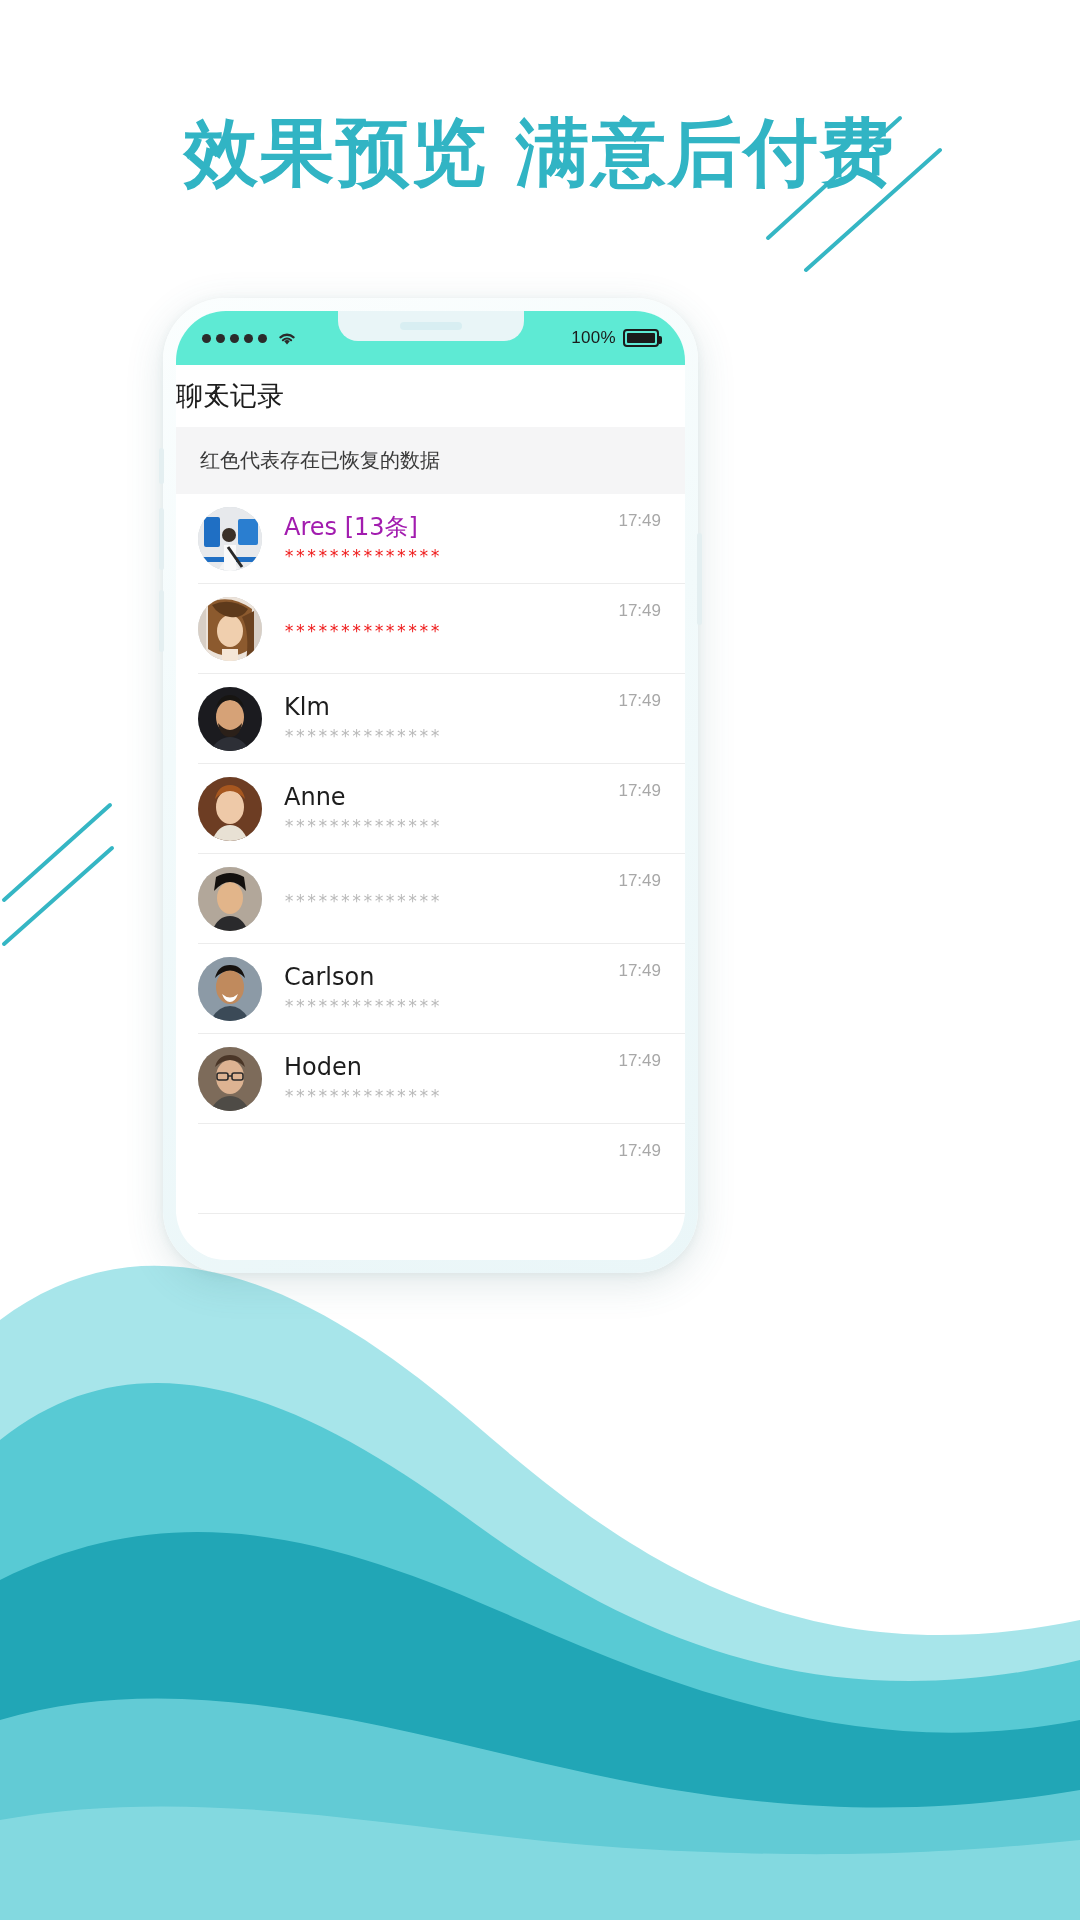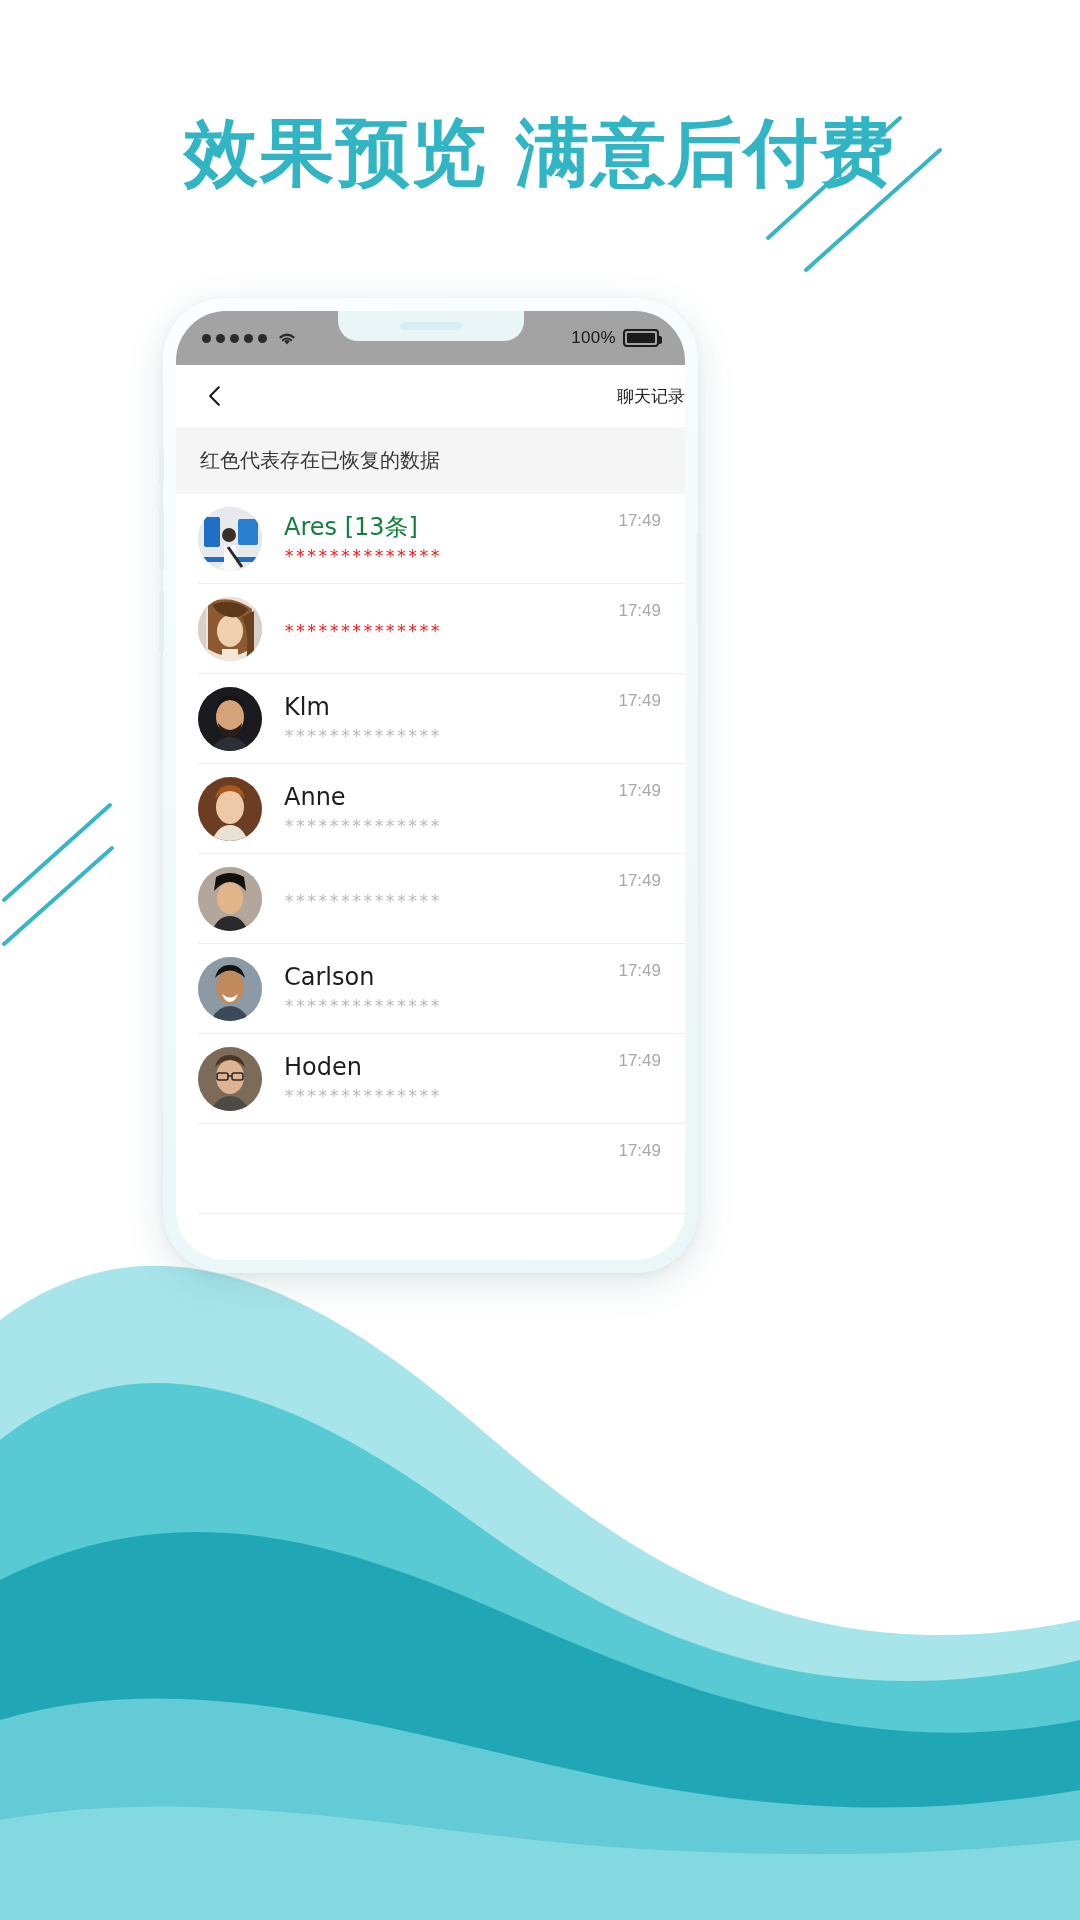--- a/index.html
+++ b/index.html
@@ -46,21 +46,21 @@
     background:#e4eff1;
   }
   .side-btn.b1 { top:150px; height:36px; }
   .side-btn.b2 { top:210px; height:62px; }
   .side-btn.b3 { top:292px; height:62px; }
   .side-btn.r1 { left:auto; right:-4px; top:235px; height:92px; }
 
   
   .statusbar {
     position:relative; height:54px;
-    background:#a3a3a3;
+    background:#5eead4;
     display:flex; align-items:center;
     padding:0 26px;
   }
   .sb-left { display:flex; align-items:center; gap:9px; }
   .dots { display:flex; gap:5px; }
   .dots i { width:9px; height:9px; border-radius:50%; background:#2b2b2b; display:block; }
   .wifi { width:22px; height:16px; display:block; }
   .notch {
     position:absolute; left:50%; top:0; transform:translateX(-50%);
     width:186px; height:30px;
@@ -83,22 +83,22 @@
     width:3px; height:8px; background:#1b1b1b; border-radius:0 2px 2px 0;
   }
 
   
   .navbar {
     position:relative; height:62px; background:#fff;
     display:flex; align-items:center; padding:0 26px;
   }
   .back-chevron { width:26px; height:26px; display:block; cursor:pointer; }
   .nav-title {
-    position:absolute; left:0; right:0; text-align:right;
-    font-size:17px; color:#1d1d1d; font-weight:400;
+    position:absolute; left:0; right:0; text-align:left;
+    font-size:27px; color:#1d1d1d; font-weight:400;
     font-family:"DejaVu Sans","Liberation Sans",sans-serif;
     pointer-events:none;
   }
 
   
   .banner {
     background:#f5f5f6;
     padding:20px 24px;
     font-size:20px; color:#3a3a3a;
     font-family:"DejaVu Sans","Liberation Sans",sans-serif;
@@ -127,21 +127,21 @@
     font-size:24px; line-height:1.25; color:#1d1d1d;
     font-family:"DejaVu Sans","Liberation Sans",sans-serif;
     white-space:nowrap; overflow:hidden; text-overflow:ellipsis;
   }
   .row-preview {
     margin-top:4px;
     font-size:17px; color:#b9b9b9; letter-spacing:1px;
     font-family:"DejaVu Sans Mono","Liberation Mono",monospace;
     white-space:nowrap; overflow:hidden;
   }
-  .chat-row.flagged .row-name { color:#15803d; }
+  .chat-row.flagged .row-name { color:#a21caf; }
   .chat-row.flagged .row-preview { color:#ef1b1b; }
   .row-time {
     flex:0 0 auto; align-self:flex-start; margin-top:4px;
     font-size:17px; color:#a8a8a8;
     font-family:Liberation Sans, sans-serif;
   }
   .chat-row.partial { opacity:1; }
   .chat-row.partial .row-body, .chat-row.partial .avatar { visibility:hidden; }
 </style>
 </head>

